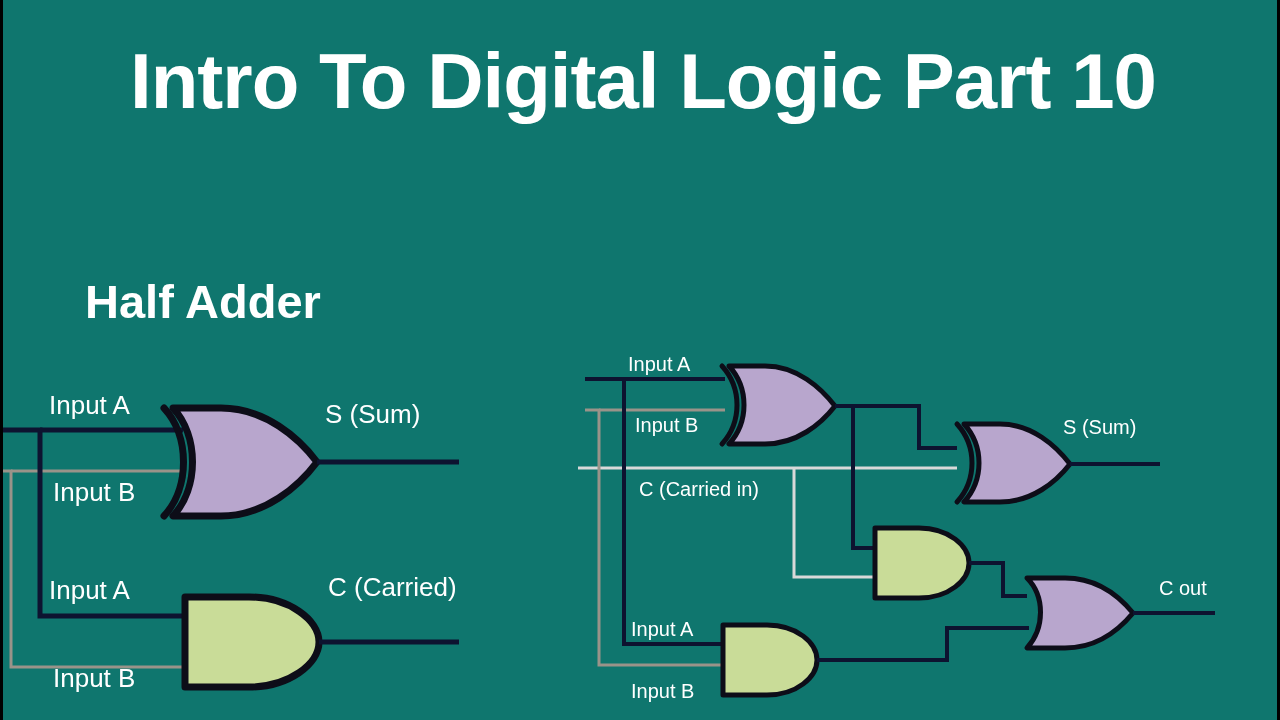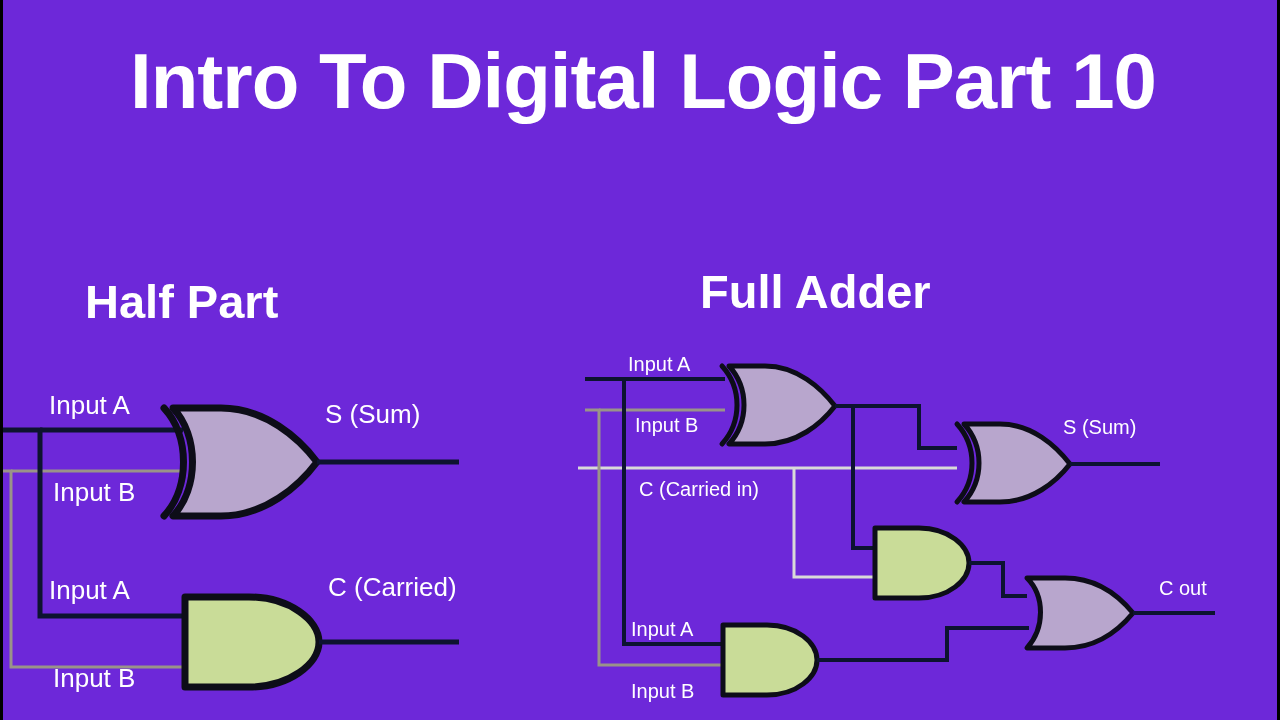--- a/index.html
+++ b/index.html
@@ -5,21 +5,21 @@
 <style>
   html, body {
     margin: 0;
     padding: 0;
     background: #000000;
   }
   #slide {
     position: relative;
     width: 1280px;
     height: 720px;
-    background: #6d28d9;
+    background: #0f766e;
     overflow: hidden;
     font-family: "Liberation Sans", sans-serif;
     border-left: 3px solid #000000;
     border-right: 3px solid #000000;
     box-sizing: border-box;
   }
   #diagram {
     position: absolute;
     left: 0;
     top: 0;
@@ -149,22 +149,21 @@
       <g>
         <path d="M 1024,578 C 1042,596 1042,628 1024,648 L 1062,648 C 1094,648 1116,630 1130,613
                  C 1116,596 1094,578 1062,578 Z" fill="#b8a6cd" stroke="#0d0d18" stroke-width="5" stroke-linejoin="round"></path>
       </g>
       <line x1="1130" y1="613" x2="1212" y2="613" stroke="#0d1330" stroke-width="4"></line>
     </g>
   </svg>
 
   <div class="title-main">Intro To Digital Logic Part 10</div>
 
-  <div class="section-title" id="half-adder-title">Half Part</div>
-  <div class="section-title" id="full-adder-title">Full Adder</div>
+  <div class="section-title" id="half-adder-title">Half Adder</div>
 
   <div class="wire-label lbl-half" style="left:46px; top:392px;">Input A</div>
   <div class="wire-label lbl-half" style="left:50px; top:479px;">Input B</div>
   <div class="wire-label lbl-half" style="left:46px; top:577px;">Input A</div>
   <div class="wire-label lbl-half" style="left:50px; top:665px;">Input B</div>
   <div class="wire-label lbl-half" style="left:322px; top:401px;">
   </div>
   <div class="wire-label lbl-half" style="left:322px; top:401px;">S (Sum)</div>
   <div class="wire-label lbl-half" style="left:325px; top:574px;">C (Carried)</div>
 

